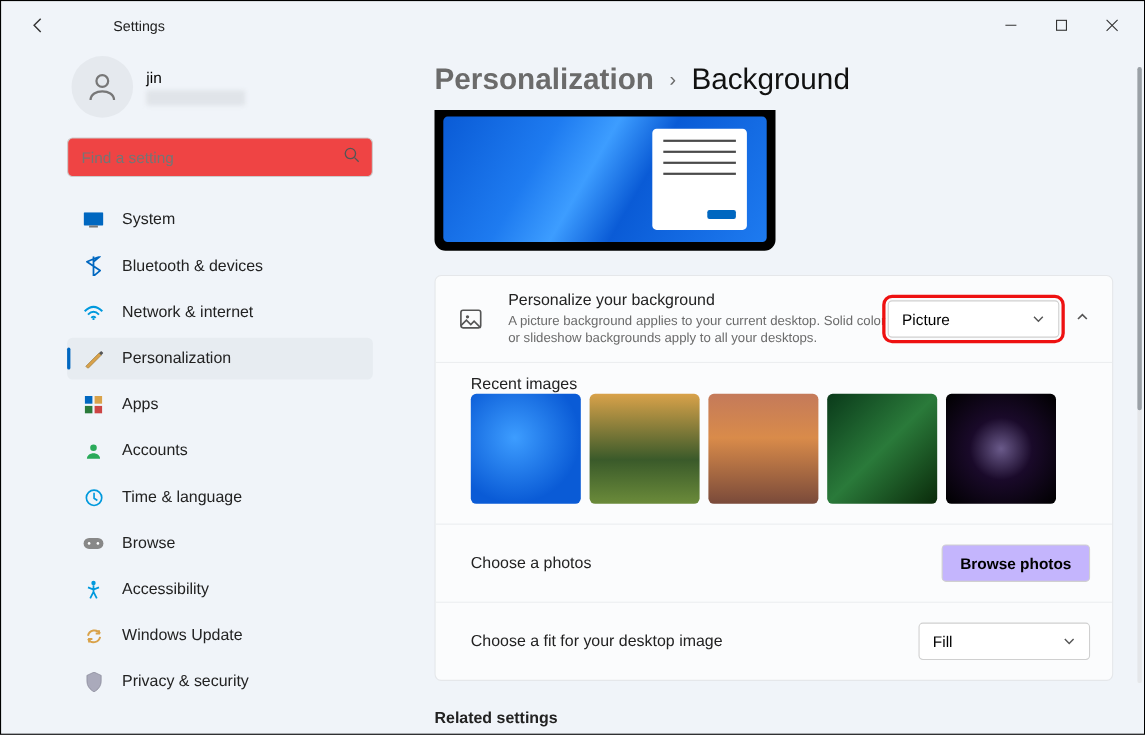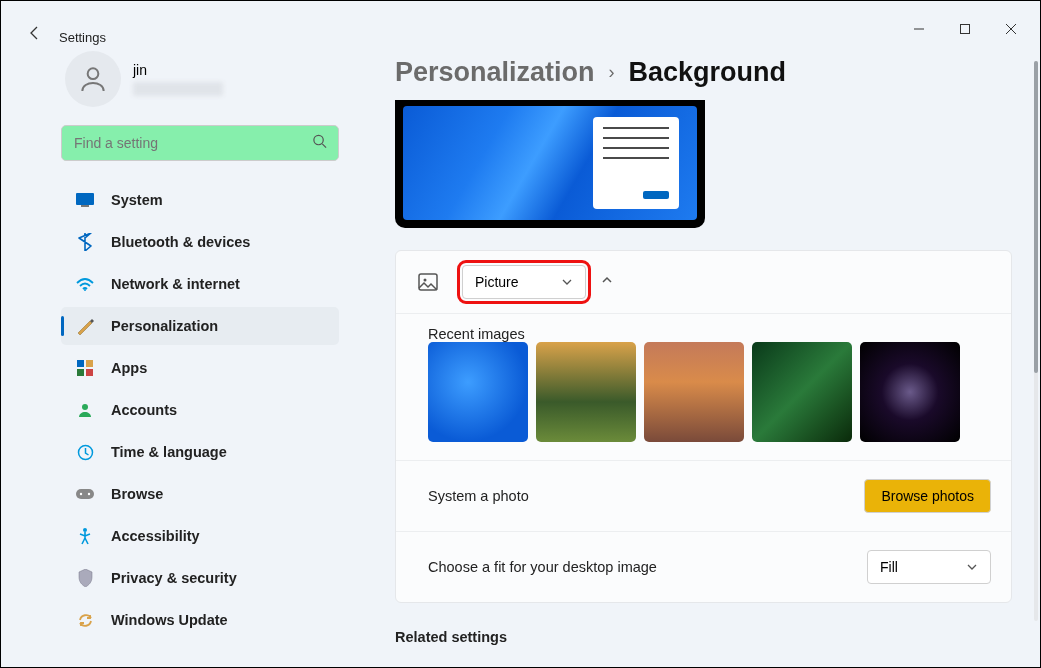--- a/index.html
+++ b/index.html
@@ -1,79 +1,79 @@
 <!DOCTYPE html>
 <html><head>
 <meta charset="utf-8">
 <style>
   * { box-sizing: border-box; margin: 0; padding: 0; font-family: "Segoe UI", Arial, sans-serif; }
   body { width: 1041px; height: 668px; background: #f0f4f9; overflow: hidden; position: relative; border: 1px solid #000; }
   
-  .titlebar { height: 44px; display: flex; align-items: flex-end; padding: 0 6px 0 22px; }
+  .titlebar { height: 44px; display: flex; align-items: center; padding: 0 6px 0 22px; gap: 44px; }
   .back-btn { width: 24px; height: 24px; display: flex; align-items: center; justify-content: center; cursor: pointer; }
   .title-text { margin-left: 12px; font-size: 13px; color: #222; }
   .win-controls { margin-left: auto; display: flex; }
   .win-btn { width: 46px; height: 32px; display: flex; align-items: center; justify-content: center; cursor: pointer; }
   
   .content { display: flex; height: calc(100% - 44px); padding-left: 44px; }
   
   .sidebar { width: 310px; padding: 6px 16px 0 16px; }
   .profile { display: flex; align-items: center; margin-bottom: 18px; padding-left: 4px; }
   .avatar { width: 56px; height: 56px; border-radius: 50%; background: #e5e9ee; display: flex; align-items: center; justify-content: center; margin-right: 12px; }
   .avatar svg { width: 32px; height: 32px; }
   .profile-name { font-size: 14px; color: #000; font-weight: 400; }
   .profile-sub { width: 90px; height: 14px; background: #e0e4e9; margin-top: 4px; border-radius: 2px; filter: blur(2px); }
   
   .search { position: relative; margin-bottom: 20px; }
-  .search input { width: 100%; height: 36px; border: 1px solid #ccc; border-radius: 5px; background: #86efac; padding: 0 36px 0 12px; font-size: 14px; outline: none; }
+  .search input { width: 100%; height: 36px; border: 1px solid #ccc; border-radius: 5px; background: #ef4444; padding: 0 36px 0 12px; font-size: 14px; outline: none; }
   .search-icon { position: absolute; right: 12px; top: 50%; transform: translateY(-50%); color: #555; }
   
   .nav-list { list-style: none; }
-  .nav-item { display: flex; align-items: center; height: 38px; padding-left: 14px; border-radius: 5px; cursor: pointer; font-size: 14.5px; color: #222; margin-bottom: 4px; position: relative; font-weight: bold; }
+  .nav-item { display: flex; align-items: center; height: 38px; padding-left: 14px; border-radius: 5px; cursor: pointer; font-size: 14.5px; color: #222; margin-bottom: 4px; position: relative; }
   .nav-item.active { background: #e7ecf1; }
   .nav-item.active::before { content:""; position:absolute; left:0; top:9px; bottom:9px; width:3px; background:#0067c0; border-radius:2px; }
   .nav-icon { width: 20px; height: 20px; margin-right: 16px; display: flex; align-items: center; justify-content: center; }
   
   .main { flex: 1; padding: 12px 28px 0 40px; overflow-y: auto; position: relative; }
   .breadcrumb { display: flex; align-items: center; gap: 14px; margin-bottom: 12px; }
   .bc-parent { font-size: 27px; font-weight: 600; color: #6b6b6b; }
   .bc-sep { color: #6b6b6b; font-size: 18px; }
-  .bc-current { font-size: 27px; font-weight: 700; color: #111; }
+  .bc-current { font-size: 27px; font-weight: 400; color: #111; }
   
   .preview { width: 310px; height: 128px; background: #000; border-radius: 0 0 10px 10px; padding: 6px 8px 8px 8px; margin-bottom: 22px; }
   .preview-inner { width: 100%; height: 100%; background: linear-gradient(120deg,#0a5bd6 0%, #1e7bf0 30%, #3d9dff 45%, #0a5bd6 60%, #1e7bf0 100%); border-radius: 4px; display:flex; align-items:center; justify-content:flex-end; padding-right:18px; }
   .preview-card { width: 86px; height: 92px; background: #fff; border-radius: 4px; padding: 10px 10px; display:flex; flex-direction:column; gap:8px; }
   .preview-line { height:2px; background:#4a4a4a; }
   .preview-btn { width:26px; height:8px; background:#0067c0; border-radius:2px; align-self:flex-end; margin-top:auto; }
   
   .card { border:1px solid #e5e7ea; background:#fbfcfd; border-radius:6px; margin-bottom: 6px; }
   .card-row { display:flex; align-items:center; padding: 14px 20px; border-bottom:1px solid #eceef0; position: relative; }
   .card-row:last-child { border-bottom:none; }
   .row-icon { width:24px; height:24px; margin-right:22px; color:#555; flex-shrink:0; }
   .row-text { flex:1; }
   .row-title { font-size:14.5px; color:#222; }
   .row-sub { font-size:12px; color:#6b6b6b; margin-top:2px; max-width: 400px; line-height:1.35; }
-  .dropdown { width:124px; height:34px; border:1px solid #d0d0d0; background:#fff; border-radius:4px; display:flex; align-items:center; justify-content:space-between; padding:0 12px; font-size:14px; cursor:pointer; }
+  .dropdown { width:156px; height:34px; border:1px solid #d0d0d0; background:#fff; border-radius:4px; display:flex; align-items:center; justify-content:space-between; padding:0 12px; font-size:14px; cursor:pointer; }
   .dropdown.highlighted { outline: 3px solid #e11; outline-offset: 2px; }
   .chevron { margin-left: 14px; cursor:pointer; color:#555; }
   
   .recent-section { padding: 12px 20px 18px 32px; border-bottom:1px solid #eceef0; }
   .recent-title { font-size:14.5px; color:#222; }
   .thumbs { display:flex; gap:8px; }
   .thumb { width:100px; height:100px; border-radius:5px; background:#888; cursor:pointer; }
   .thumb.t1 { background: radial-gradient(circle at 40% 40%, #3d9dff, #0a5bd6 70%); }
   .thumb.t2 { background: linear-gradient(to bottom, #d9a24a 0%, #3a5a2a 60%, #6b8b3a 100%); }
   .thumb.t3 { background: linear-gradient(to bottom, #c47a5a 0%, #d98b4a 40%, #7a4a3a 100%); }
   .thumb.t4 { background: linear-gradient(135deg, #0a3a1a, #2a7a3a 50%, #0a2a0a); }
   .thumb.t5 { background: radial-gradient(ellipse at 50% 50%, #6a5a8a 0%, #1a0a2a 40%, #000 100%); }
   
   .plain-row { display:flex; align-items:center; padding: 18px 20px 18px 32px; border-bottom:1px solid #eceef0; }
   .plain-row:last-child { border-bottom:none; }
   .plain-title { flex:1; font-size:14.5px; color:#222; }
-  .btn { height:34px; padding:0 16px; border:1px solid #d0d0d0; background:#eab308; border-radius:4px; font-size:14px; cursor:pointer; }
+  .btn { height:34px; padding:0 16px; border:1px solid #d0d0d0; background:#c4b5fd; border-radius:4px; font-size:14px; cursor:pointer;font-weight:bold; }
   
   .related { font-size:14.5px; font-weight:600; margin-top:26px; color:#222; }
   
   .scrollbar-track { position:absolute; right:2px; top:60px; width:4px; height:560px; background:#e5e7ea; border-radius:2px; }
   .scrollbar-thumb { position:absolute; right:2px; top:60px; width:4px; height:312px; background:#9aa0a6; border-radius:2px; }
 </style>
 </head>
 <body>
 
 <div class="titlebar">
@@ -206,34 +206,34 @@
         <span class="nav-icon">
             <svg width="16" height="18" viewBox="0 0 16 18">
               <circle cx="8" cy="3" r="2" fill="#0099dd"></circle>
               <path d="M8 5v6m-5-4l5 2 5-2M8 11l-3 6m3-6l3 6" stroke="#0099dd" stroke-width="1.6" fill="none"></path>
             </svg>
           </span>
         <span>Accessibility</span>
       </li>
       <li class="nav-item">
         <span class="nav-icon">
-            <svg width="15" height="18" viewBox="0 0 15 18">
-              <path d="M7.5 0 L14 3v5c0 5-3 8-6.5 10C4 16 1 13 1 8V3Z" fill="#aab" stroke="#778" stroke-width="0.5"></path>
-            </svg>
-          </span>
-        <span>Privacy &amp; security</span>
-      </li>
-      <li class="nav-item">
-        <span class="nav-icon">
             <svg width="17" height="17" viewBox="0 0 17 17">
               <path d="M3 8a6 6 0 0 1 11-2m0 3a6 6 0 0 1-11 2" fill="none" stroke="#d9a24a" stroke-width="1.8"></path>
               <path d="M13 3v3h-3M4 14v-3h3" fill="none" stroke="#d9a24a" stroke-width="1.8"></path>
             </svg>
           </span>
         <span>Windows Update</span>
+      </li>
+      <li class="nav-item">
+        <span class="nav-icon">
+            <svg width="15" height="18" viewBox="0 0 15 18">
+              <path d="M7.5 0 L14 3v5c0 5-3 8-6.5 10C4 16 1 13 1 8V3Z" fill="#aab" stroke="#778" stroke-width="0.5"></path>
+            </svg>
+          </span>
+        <span>Privacy &amp; security</span>
       </li>
     </ul>
   </div>
 
   <div class="main">
     <div class="breadcrumb">
       <span class="bc-parent">Personalization</span>
       <span class="bc-sep">›</span>
       <span class="bc-current">Background</span>
     </div>
@@ -252,20 +252,24 @@
 
     <div class="card">
       <div class="card-row">
         <span class="row-icon">
           <svg width="24" height="24" viewBox="0 0 24 24">
               <rect x="3" y="4" width="18" height="16" rx="2" fill="none" stroke="#555" stroke-width="1.5"></rect>
               <circle cx="9" cy="10" r="1.5" fill="#555"></circle>
               <path d="M3 18l5-5 4 4 3-3 6 6" fill="none" stroke="#555" stroke-width="1.5"></path>
             </svg>
         </span>
+        <div class="row-text">
+          <div class="row-title">Personalize your background</div>
+          <div class="row-sub">A picture background applies to your current desktop. Solid color or slideshow backgrounds apply to all your desktops.</div>
+        </div>
         <div class="dropdown highlighted">
           <span>Picture</span>
           <svg width="12" height="12" viewBox="0 0 12 12">
               <path d="M2 4l4 4 4-4" stroke="#555" stroke-width="1.3" fill="none"></path>
             </svg>
         </div>
         <span class="chevron">
           <svg width="14" height="14" viewBox="0 0 14 14">
               <path d="M3 9l4-4 4 4" stroke="#555" stroke-width="1.5" fill="none"></path>
             </svg>
@@ -277,21 +281,21 @@
         <div class="thumbs">
           <div class="thumb t1"></div>
           <div class="thumb t2"></div>
           <div class="thumb t3"></div>
           <div class="thumb t4"></div>
           <div class="thumb t5"></div>
         </div>
       </div>
 
       <div class="plain-row">
-        <span class="plain-title">System a photo</span>
+        <span class="plain-title">Choose a photos</span>
         <button class="btn">Browse photos</button>
       </div>
 
       <div class="plain-row">
         <span class="plain-title">Choose a fit for your desktop image</span>
         <div class="dropdown">
           <span>Fill</span>
           <svg width="12" height="12" viewBox="0 0 12 12">
               <path d="M2 4l4 4 4-4" stroke="#555" stroke-width="1.3" fill="none"></path>
             </svg>

